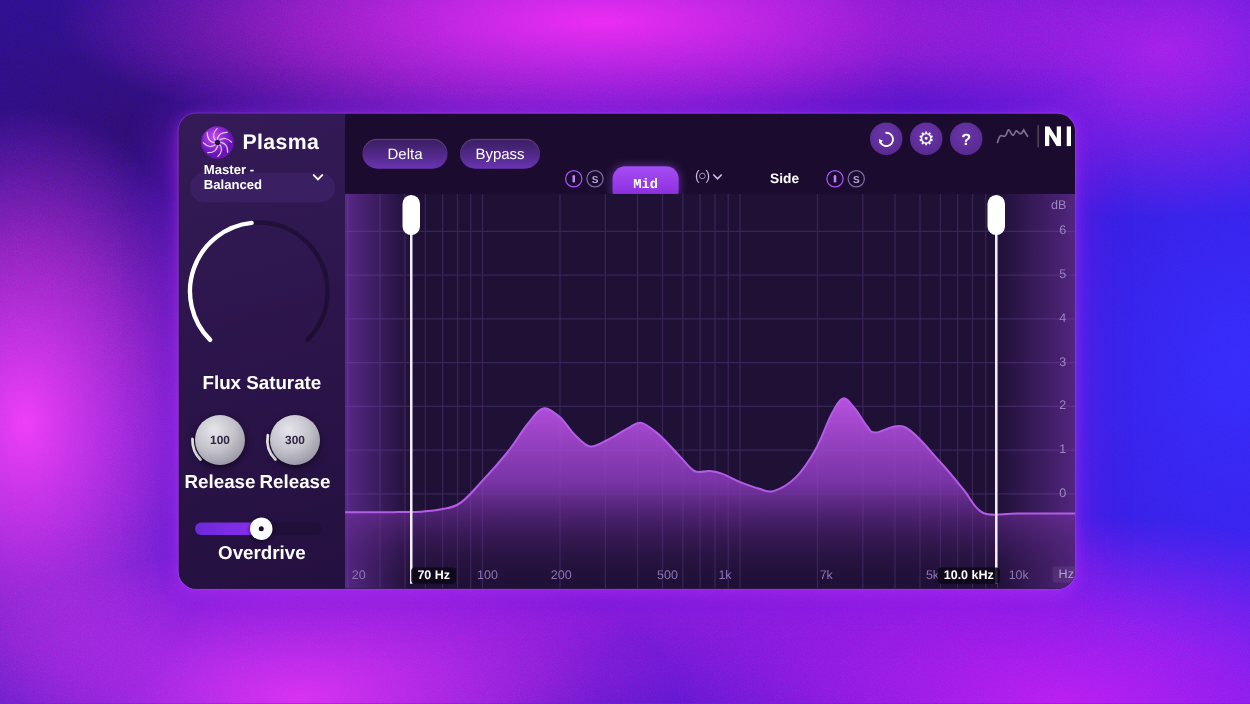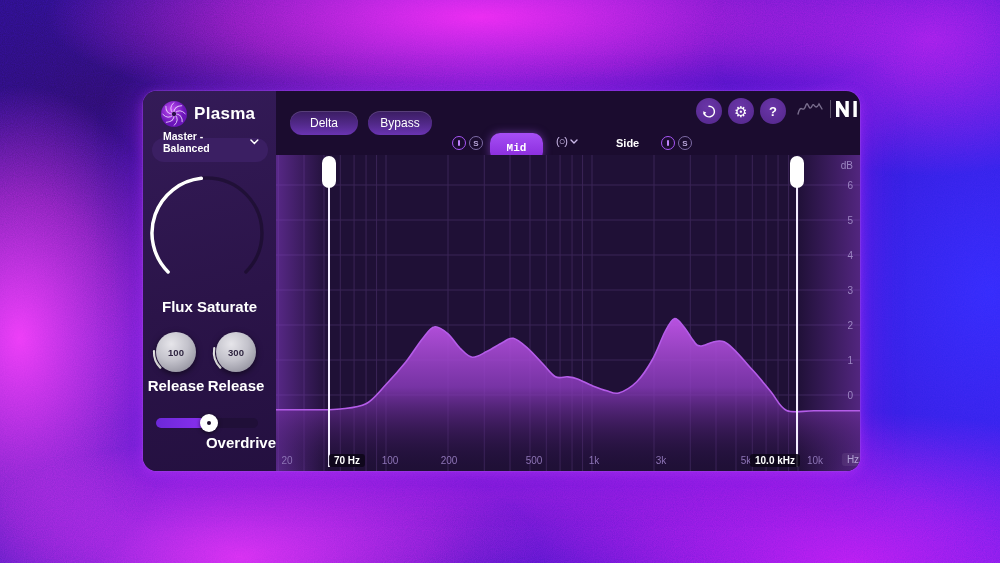--- a/index.html
+++ b/index.html
@@ -154,21 +154,21 @@
     <div class="smallknob" style="left:73px;top:241px;">
       <span>300</span>
     </div>
     <div class="param-label" style="left:3px;top:286px;width:60px;">Release</div>
     <div class="param-label" style="left:63px;top:286px;width:60px;">Release</div>
 
     <div class="slider">
       <div class="slider-fill" id="odFill" style="width: 52%;"></div>
       <div class="slider-thumb" id="odThumb" style="left: 44.04px;"></div>
     </div>
-    <div class="param-label" style="left:0;top:343px;width:133px;text-align:right;">Overdrive</div>
+    <div class="param-label" style="left:0;top:343px;width:133px;">Overdrive</div>
   </div>
 
   <div class="main">
 
     <button class="pill-btn" style="left:14px;width:68px;">Delta</button>
     <button class="pill-btn" style="left:92px;width:64px;">Bypass</button>
 
 
     <button class="circle-btn" style="left:420px;">
       <svg width="15" height="15" viewBox="0 0 15 15">
@@ -272,22 +272,22 @@
             <line x1="521" x2="521" y1="26" y2="312" stroke="#f3eeff" stroke-width="2"></line>
             <rect x="514" y="1" width="14" height="32" rx="7" fill="#ffffff"></rect>
           </g>
       </svg>
       <div id="freqTicks">
           <span class="freq-tick dim" style="left: 11px;">20</span>
           <span class="freq-tick badge" style="left: 71px;">70 Hz</span>
           <span class="freq-tick dim" style="left: 114px;">100</span>
           <span class="freq-tick dim" style="left: 173px;">200</span>
           <span class="freq-tick dim" style="left: 258px;">500</span>
-          <span class="freq-tick dim" style="left: 318px;">1k</span>
-          <span class="freq-tick dim" style="left: 385px;">3k</span>
+          <span class="freq-tick dim" style="left: 304px;">1k</span>
+          <span class="freq-tick dim" style="left: 385px;">7k</span>
           <span class="freq-tick dim" style="left: 470px;">5k</span>
           <span class="freq-tick badge" style="left: 499px;">10.0 kHz</span>
           <span class="freq-tick dim" style="left: 539px;">10k</span>
           <span class="freq-tick unit" style="left: 577px;">Hz</span>
         </div>
       <div id="dbTicks">
           <span class="db-tick" style="top: 10px;">dB</span>
           <span class="db-tick" style="top: 30px;">6</span>
           <span class="db-tick" style="top: 65px;">5</span>
           <span class="db-tick" style="top: 100px;">4</span>

